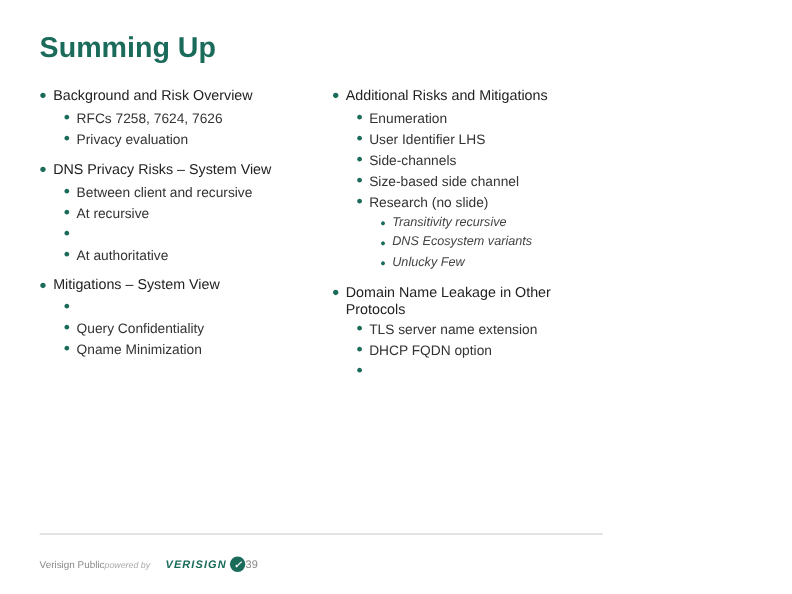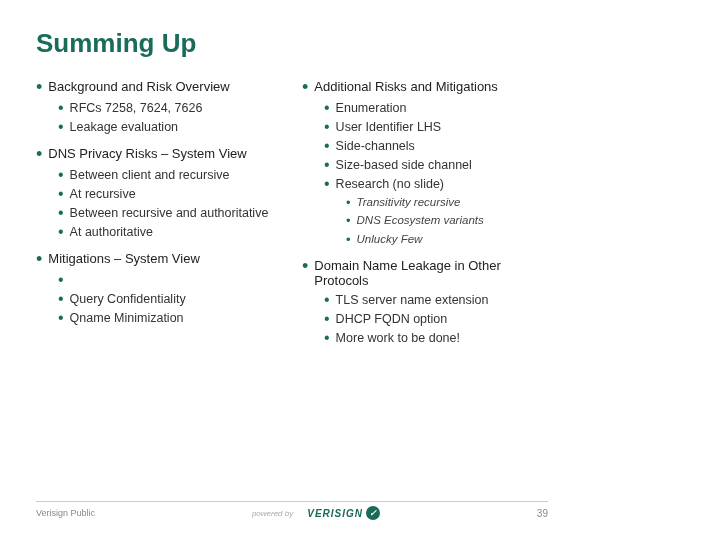--- a/index.html
+++ b/index.html
@@ -75,24 +75,24 @@
     }
     .bullet-l3 .dot {
       color: #1a6b5a;
       font-size: 13px;
       line-height: 1.1;
       flex-shrink: 0;
     }
     .italic { font-style: italic; }
     .footer {
       display: flex;
-      justify-content: space-between;
+      justify-content: flex-start;
       align-items: center;
       margin-top: 8px;
-      padding-top: 4px;
+      padding-top: 20px;
       border-top: 1px solid #ccc;
     }
     .footer-left {
       font-size: 9px;
       color: #888;
     }
     .footer-center {
       display: flex;
       align-items: center;
       gap: 5px;
@@ -146,38 +146,37 @@
       <div class="bullet-l1">
         <span class="dot">•</span>
         <span>Background and Risk Overview</span>
       </div>
       <div class="bullet-l2">
         <span class="dot">•</span>
         <span>RFCs 7258, 7624, 7626</span>
       </div>
       <div class="bullet-l2">
         <span class="dot">•</span>
-        <span>Leakage evaluation</span>
+        <span>Privacy evaluation</span>
       </div>
 
       <div class="bullet-l1" style="margin-top:6px;">
         <span class="dot">•</span>
         <span>DNS Privacy Risks – System View</span>
       </div>
       <div class="bullet-l2">
         <span class="dot">•</span>
         <span>Between client and recursive</span>
       </div>
       <div class="bullet-l2">
         <span class="dot">•</span>
         <span>At recursive</span>
       </div>
       <div class="bullet-l2">
         <span class="dot">•</span>
-        <span>Between recursive and authoritative</span>
       </div>
       <div class="bullet-l2">
         <span class="dot">•</span>
         <span>At authoritative</span>
       </div>
 
       <div class="bullet-l1" style="margin-top:6px;">
         <span class="dot">•</span>
         <span>Mitigations – System View</span>
       </div>
@@ -240,21 +239,20 @@
       <div class="bullet-l2">
         <span class="dot">•</span>
         <span>TLS server name extension</span>
       </div>
       <div class="bullet-l2">
         <span class="dot">•</span>
         <span>DHCP FQDN option</span>
       </div>
       <div class="bullet-l2">
         <span class="dot">•</span>
-        <span>More work to be done!</span>
       </div>
     </div>
   </div>
 
   <div class="footer">
     <div class="footer-left">Verisign Public</div>
     <div class="footer-center verisign-logo">
       <span class="powered">powered by</span>
       <span class="brand">VERISIGN</span>
       <span class="v-icon">✓</span>

